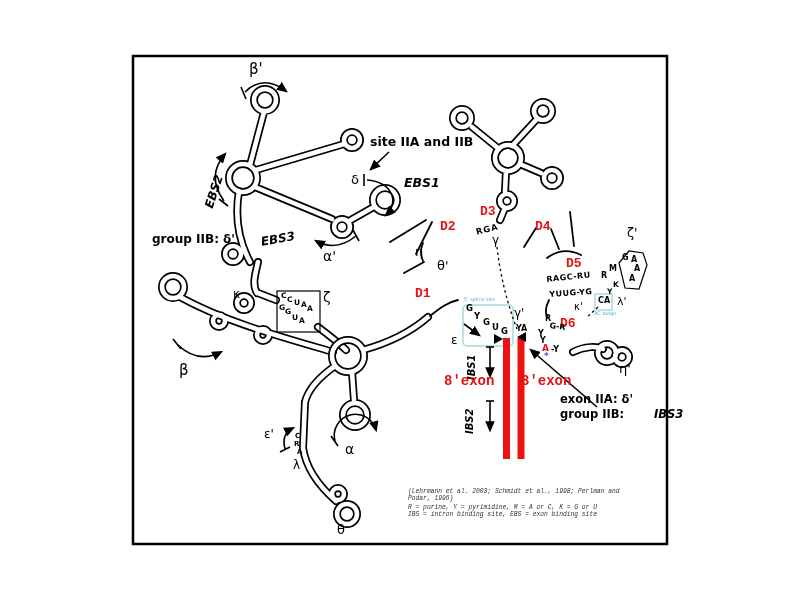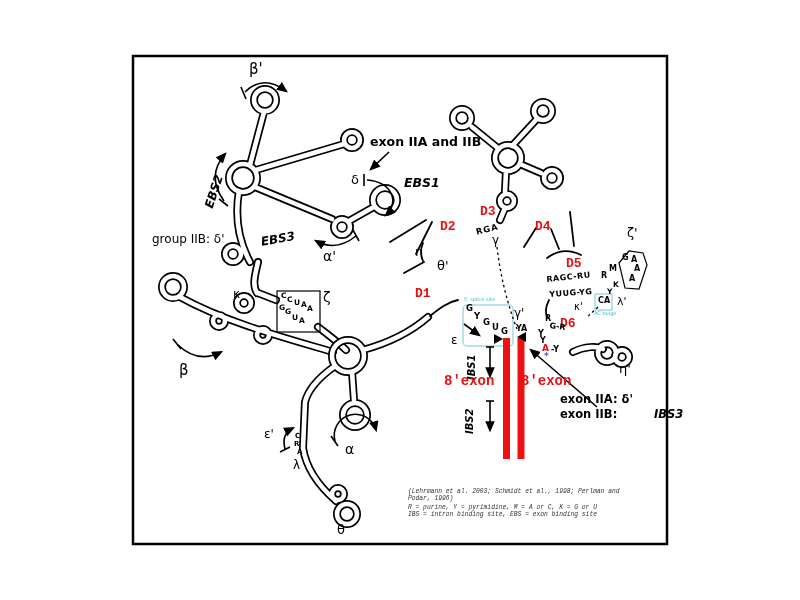--- a/index.html
+++ b/index.html
@@ -168,24 +168,24 @@
     <path class="arr" marker-end="url(#ah)" d="M464,324 L479,335"></path>
     <path class="arr" marker-end="url(#ah)" d="M490,347 L490,376"></path>
     <line class="tb" x1="486" y1="347" x2="494" y2="347"></line>
     <path class="arr" marker-end="url(#ah)" d="M490,401 L490,430"></path>
     <line class="tb" x1="486" y1="401" x2="494" y2="401"></line>
   </svg>
 
   <div id="glyph-layer">
       <span class="glyph" style="left: 249px; top: 62px; font-size: 15px;">β'</span>
       <span class="glyph" style="left: 203px; top: 206px; font-size: 12px; font-weight: bold; font-style: italic; transform: rotate(-72deg);">EBS2</span>
-      <span class="glyph" style="left: 152px; top: 233px; font-size: 12px; font-weight: normal;">group IIB: δ'</span>
+      <span class="glyph" style="left: 152px; top: 233px; font-size: 12px; font-weight: bold;">group IIB: δ'</span>
       <span class="glyph" style="left: 260px; top: 236px; font-size: 12px; font-weight: bold; font-style: italic; transform: rotate(-10deg);">EBS3</span>
       <span class="glyph" style="left: 323px; top: 249px; font-size: 14px;">α'</span>
-      <span class="glyph" style="left: 370px; top: 136px; font-size: 12.5px; font-weight: bold;">exon IIA and IIB</span>
+      <span class="glyph" style="left: 370px; top: 136px; font-size: 12.5px; font-weight: bold;">site IIA and IIB</span>
       <span class="glyph" style="left: 351px; top: 173px; font-size: 13px;">δ</span>
       <span class="glyph" style="left: 404px; top: 177px; font-size: 12.5px; font-weight: bold; font-style: italic;">EBS1</span>
       <span class="glyph" style="left: 440px; top: 220px; font-size: 13px; font-weight: bold; color: rgb(225, 18, 18); font-family: &quot;Liberation Mono&quot;, monospace;">D2</span>
       <span class="glyph" style="left: 480px; top: 205px; font-size: 13px; font-weight: bold; color: rgb(225, 18, 18); font-family: &quot;Liberation Mono&quot;, monospace;">D3</span>
       <span class="glyph" style="left: 535px; top: 220px; font-size: 13px; font-weight: bold; color: rgb(225, 18, 18); font-family: &quot;Liberation Mono&quot;, monospace;">D4</span>
       <span class="glyph" style="left: 415px; top: 287px; font-size: 13px; font-weight: bold; color: rgb(225, 18, 18); font-family: &quot;Liberation Mono&quot;, monospace;">D1</span>
       <span class="glyph" style="left: 566px; top: 257px; font-size: 13px; font-weight: bold; color: rgb(225, 18, 18); font-family: &quot;Liberation Mono&quot;, monospace;">D5</span>
       <span class="glyph" style="left: 560px; top: 317px; font-size: 13px; font-weight: bold; color: rgb(225, 18, 18); font-family: &quot;Liberation Mono&quot;, monospace;">D6</span>
       <span class="glyph" style="left: 415px; top: 245px; font-size: 13px;">η</span>
       <span class="glyph" style="left: 437px; top: 259px; font-size: 13px;">θ'</span>
@@ -222,21 +222,21 @@
       <span class="glyph" style="left: 483px; top: 318px; font-size: 8.5px; font-weight: bold;">G</span>
       <span class="glyph" style="left: 492px; top: 323px; font-size: 8.5px; font-weight: bold;">U</span>
       <span class="glyph" style="left: 501px; top: 327px; font-size: 8.5px; font-weight: bold;">G</span>
       <span class="glyph" style="left: 464px; top: 297px; font-size: 5px; color: rgb(69, 184, 200);">5' splice site</span>
       <span class="glyph" style="left: 594px; top: 311px; font-size: 5px; color: rgb(69, 184, 200);">AC bulge</span>
       <span class="glyph" style="left: 467px; top: 380px; font-size: 10px; font-weight: bold; font-style: italic; transform: rotate(-90deg);">IBS1</span>
       <span class="glyph" style="left: 465px; top: 434px; font-size: 10px; font-weight: bold; font-style: italic; transform: rotate(-90deg);">IBS2</span>
       <span class="glyph" style="left: 444px; top: 374px; font-size: 14px; font-weight: bold; color: rgb(225, 18, 18); font-family: &quot;Liberation Mono&quot;, monospace;">8'exon</span>
       <span class="glyph" style="left: 521px; top: 374px; font-size: 14px; font-weight: bold; color: rgb(225, 18, 18); font-family: &quot;Liberation Mono&quot;, monospace;">8'exon</span>
       <span class="glyph" style="left: 560px; top: 394px; font-size: 11.5px; font-weight: bold;">exon IIA: δ'</span>
-      <span class="glyph" style="left: 560px; top: 409px; font-size: 11.5px; font-weight: bold;">exon IIB: </span>
+      <span class="glyph" style="left: 560px; top: 409px; font-size: 11.5px; font-weight: bold;">group IIB: </span>
       <span class="glyph" style="left: 654px; top: 409px; font-size: 11.5px; font-weight: bold; font-style: italic;">IBS3</span>
       <span class="glyph" style="left: 233px; top: 288px; font-size: 12px;">κ</span>
       <span class="glyph" style="left: 323px; top: 290px; font-size: 14px;">ζ</span>
       <span class="glyph" style="left: 281px; top: 292px; font-size: 7.5px; font-weight: bold;">C</span>
       <span class="glyph" style="left: 287px; top: 296px; font-size: 7.5px; font-weight: bold;">C</span>
       <span class="glyph" style="left: 294px; top: 299px; font-size: 7.5px; font-weight: bold;">U</span>
       <span class="glyph" style="left: 301px; top: 301px; font-size: 7.5px; font-weight: bold;">A</span>
       <span class="glyph" style="left: 307px; top: 305px; font-size: 7.5px; font-weight: bold;">A</span>
       <span class="glyph" style="left: 279px; top: 304px; font-size: 7.5px; font-weight: bold;">G</span>
       <span class="glyph" style="left: 285px; top: 308px; font-size: 7.5px; font-weight: bold;">G</span>

